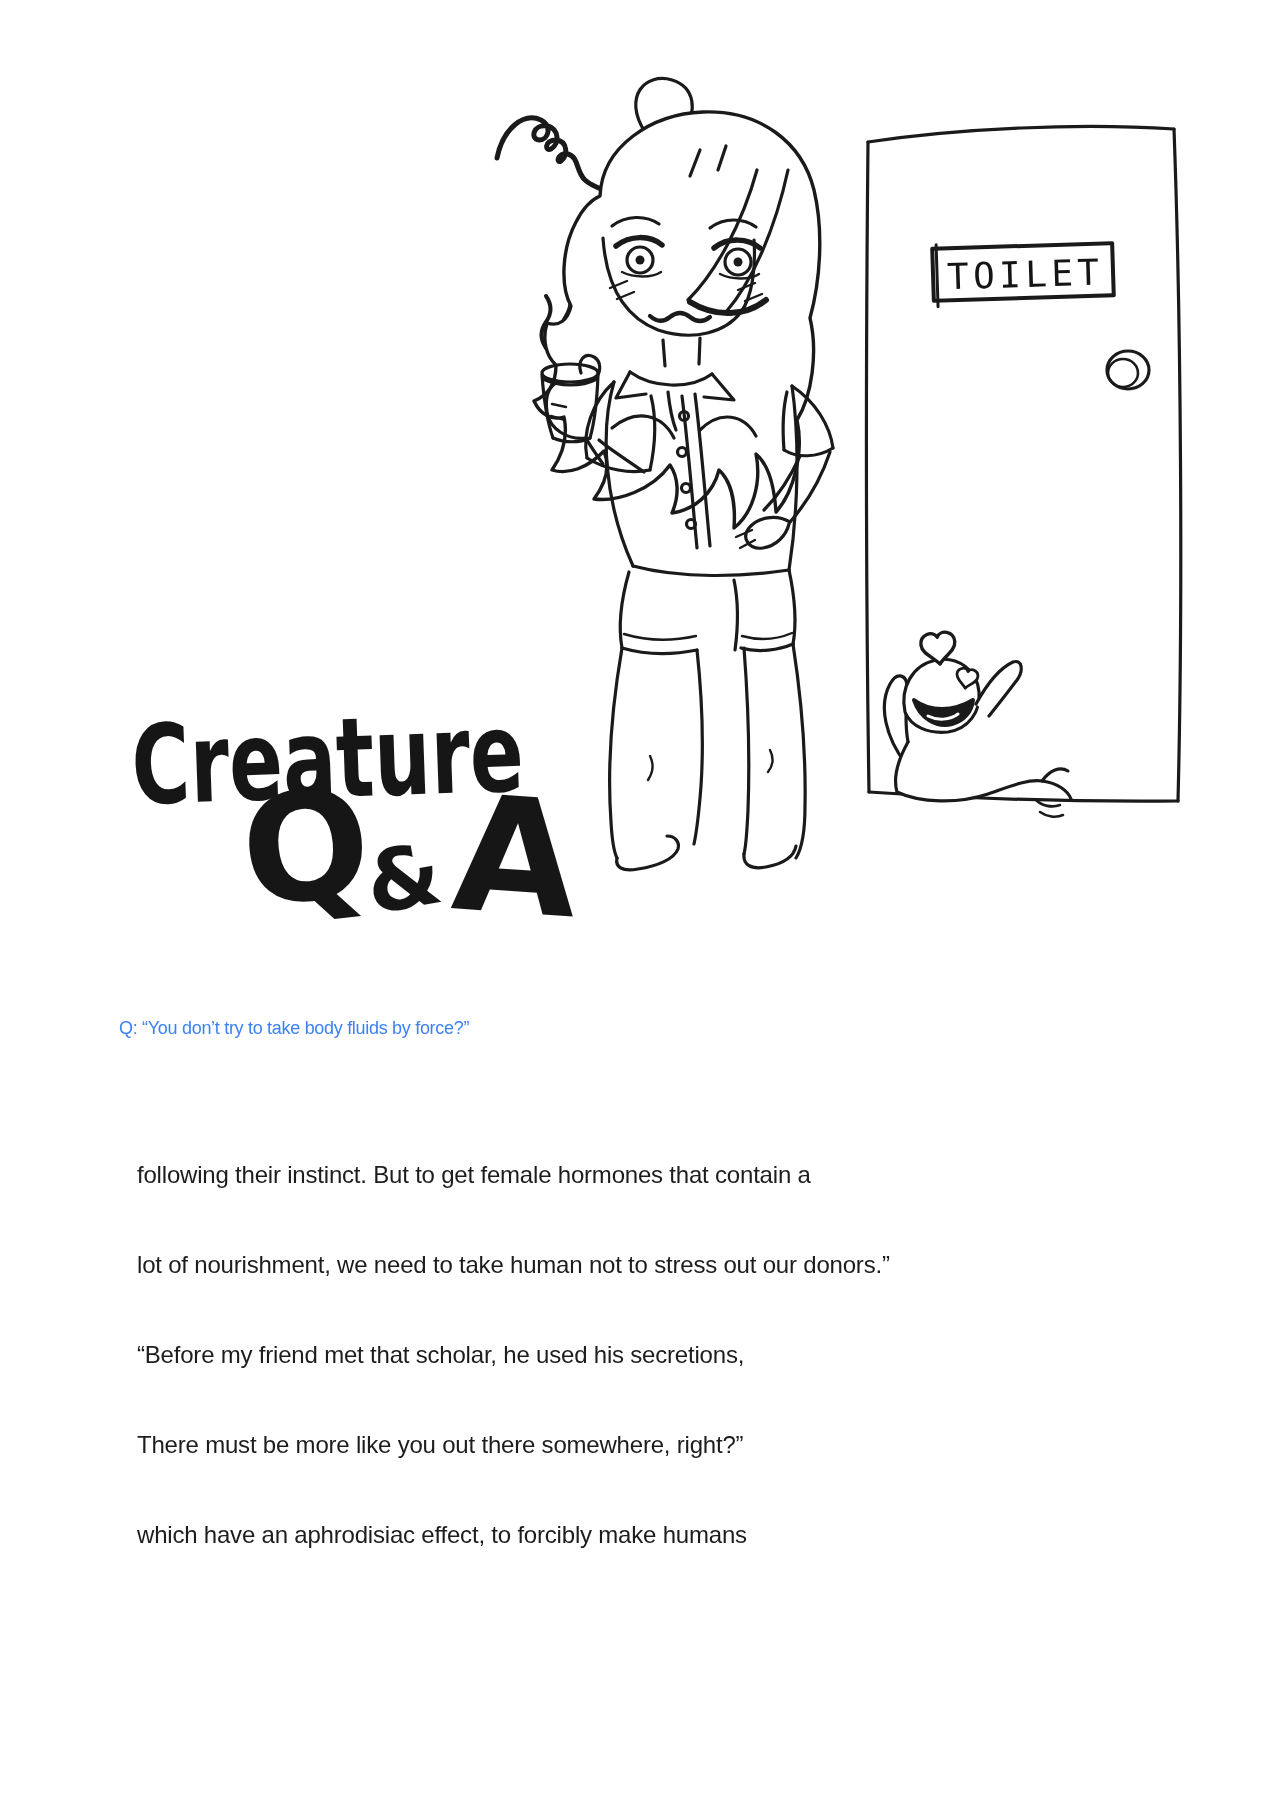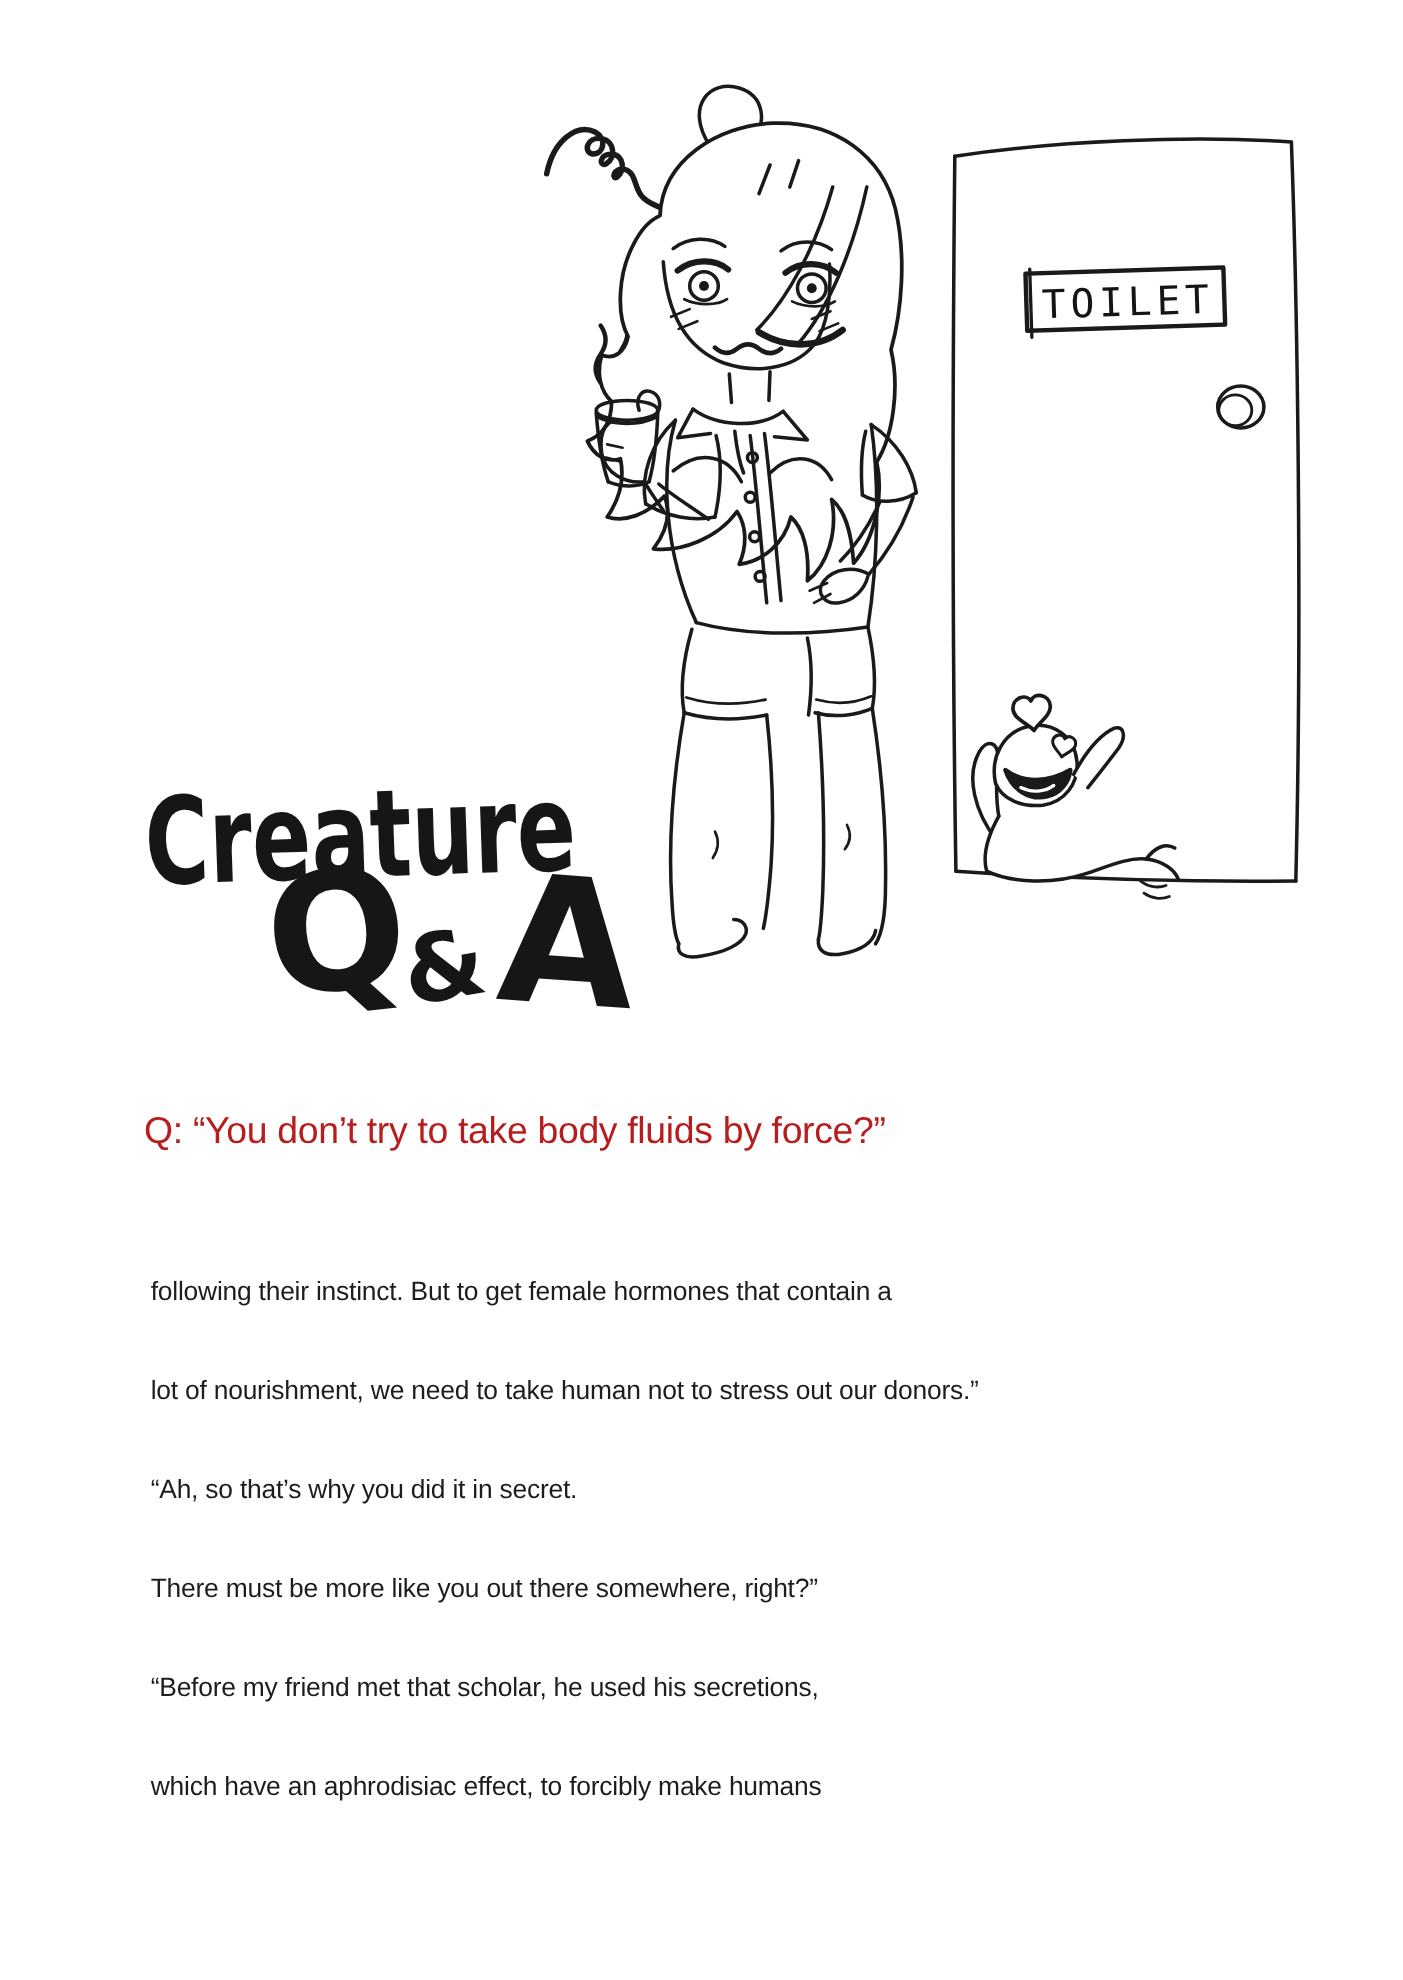--- a/index.html
+++ b/index.html
@@ -5,23 +5,23 @@
   html,body{margin:0;padding:0;}
   body{
     width:1275px;height:1800px;
     background:#ffffff;
     position:relative;
     overflow:hidden;
     font-family:"Liberation Sans",sans-serif;
   }
   #art{position:absolute;left:0;top:0;}
   .qa-header{
-    position:absolute;left:131px;top:936px;
-    font-size:34px;line-height:37px;
-    color:#b91c1c;letter-spacing:-0.3px;
+    position:absolute;left:119px;top:936px;
+    font-size:18px;line-height:37px;
+    color:#3b82f6;letter-spacing:-0.3px;
     white-space:pre;
   }
   .bodytext{
     position:absolute;left:137px;top:1040px;
     font-size:24px;line-height:30px;
     color:#1d1d1d;letter-spacing:-0.2px;
     white-space:pre;
   }
   .line{white-space:pre;}
 </style>
@@ -186,23 +186,22 @@
 </svg>
 
 <div class="qa-header">
   <div class="line">Q: “You don’t try to take body fluids by force?”</div>
 </div>
 
 <div class="bodytext">
   <div>
     <div class="line">following their instinct. But to get female hormones that contain a</div>
     <div class="line">lot of nourishment, we need to take human not to stress out our donors.”</div>
-    <div class="line">“Ah, so that’s why you did it in secret.</div>
+    <div class="line">“Before my friend met that scholar, he used his secretions,</div>
     <div class="line">There must be more like you out there somewhere, right?”</div>
-    <div class="line">“Before my friend met that scholar, he used his secretions,</div>
     <div class="line">which have an aphrodisiac effect, to forcibly make humans</div>
     
     
     
     
     
   </div>
   
   
 </div>

